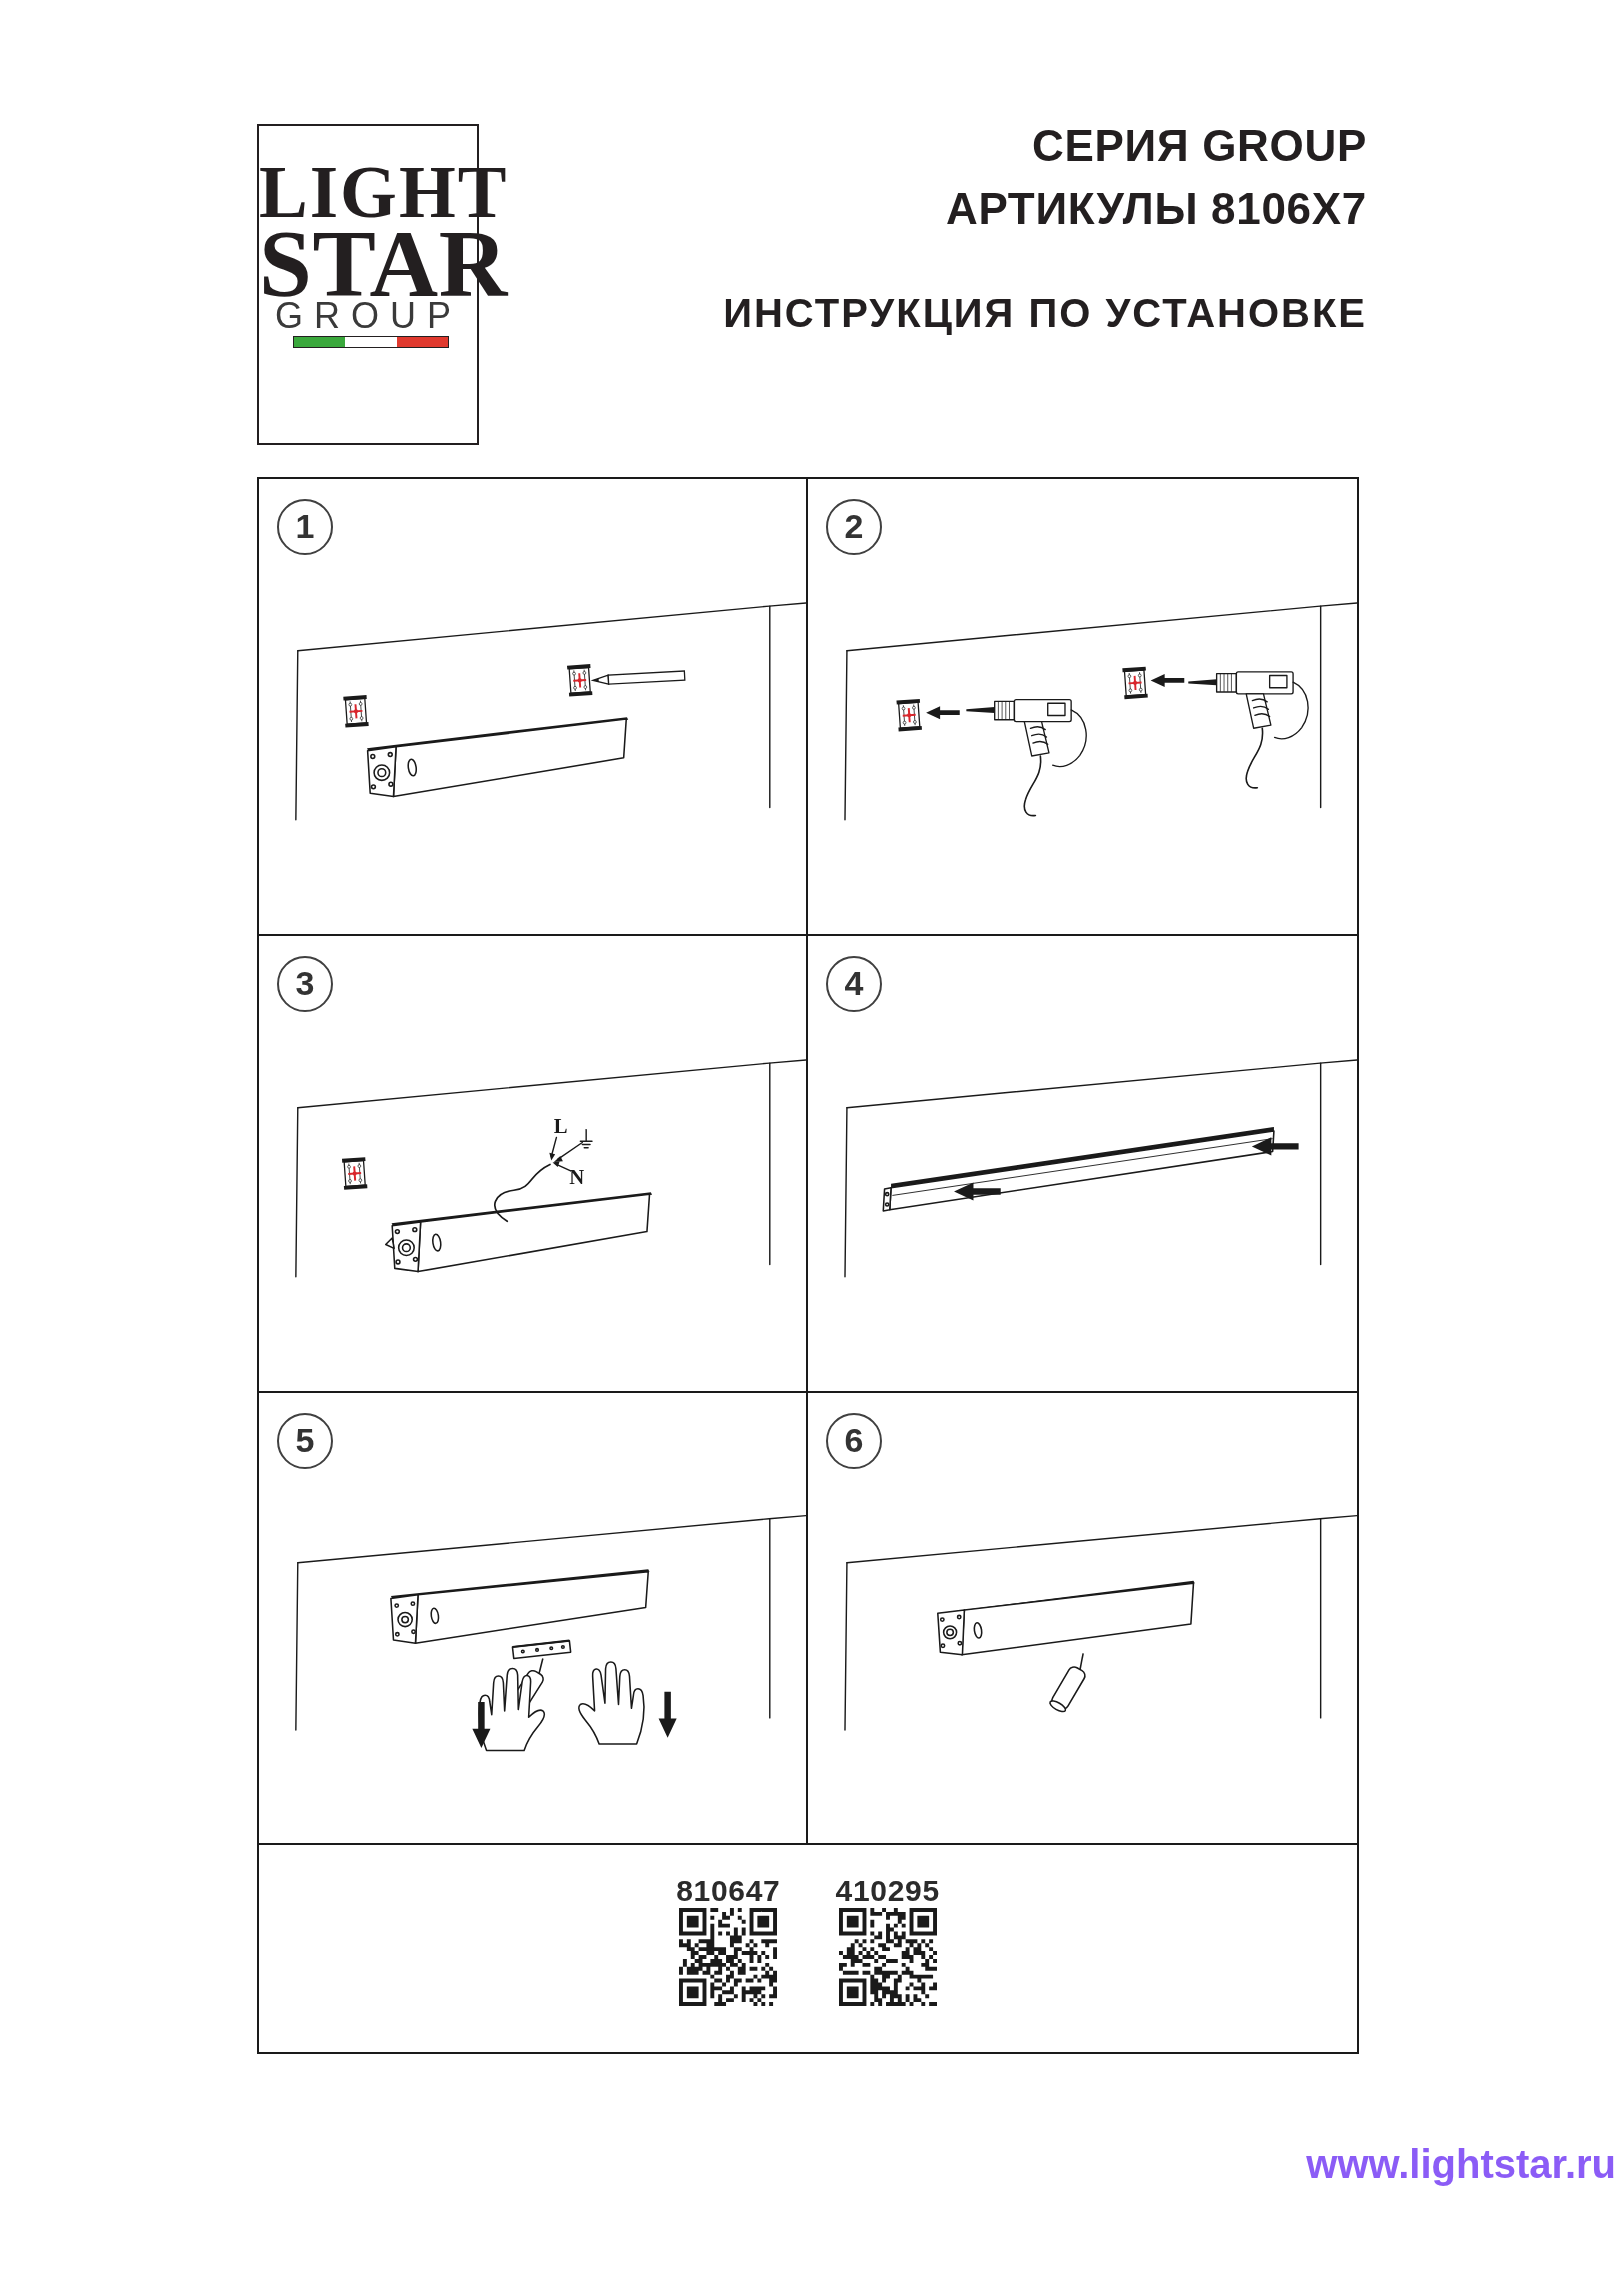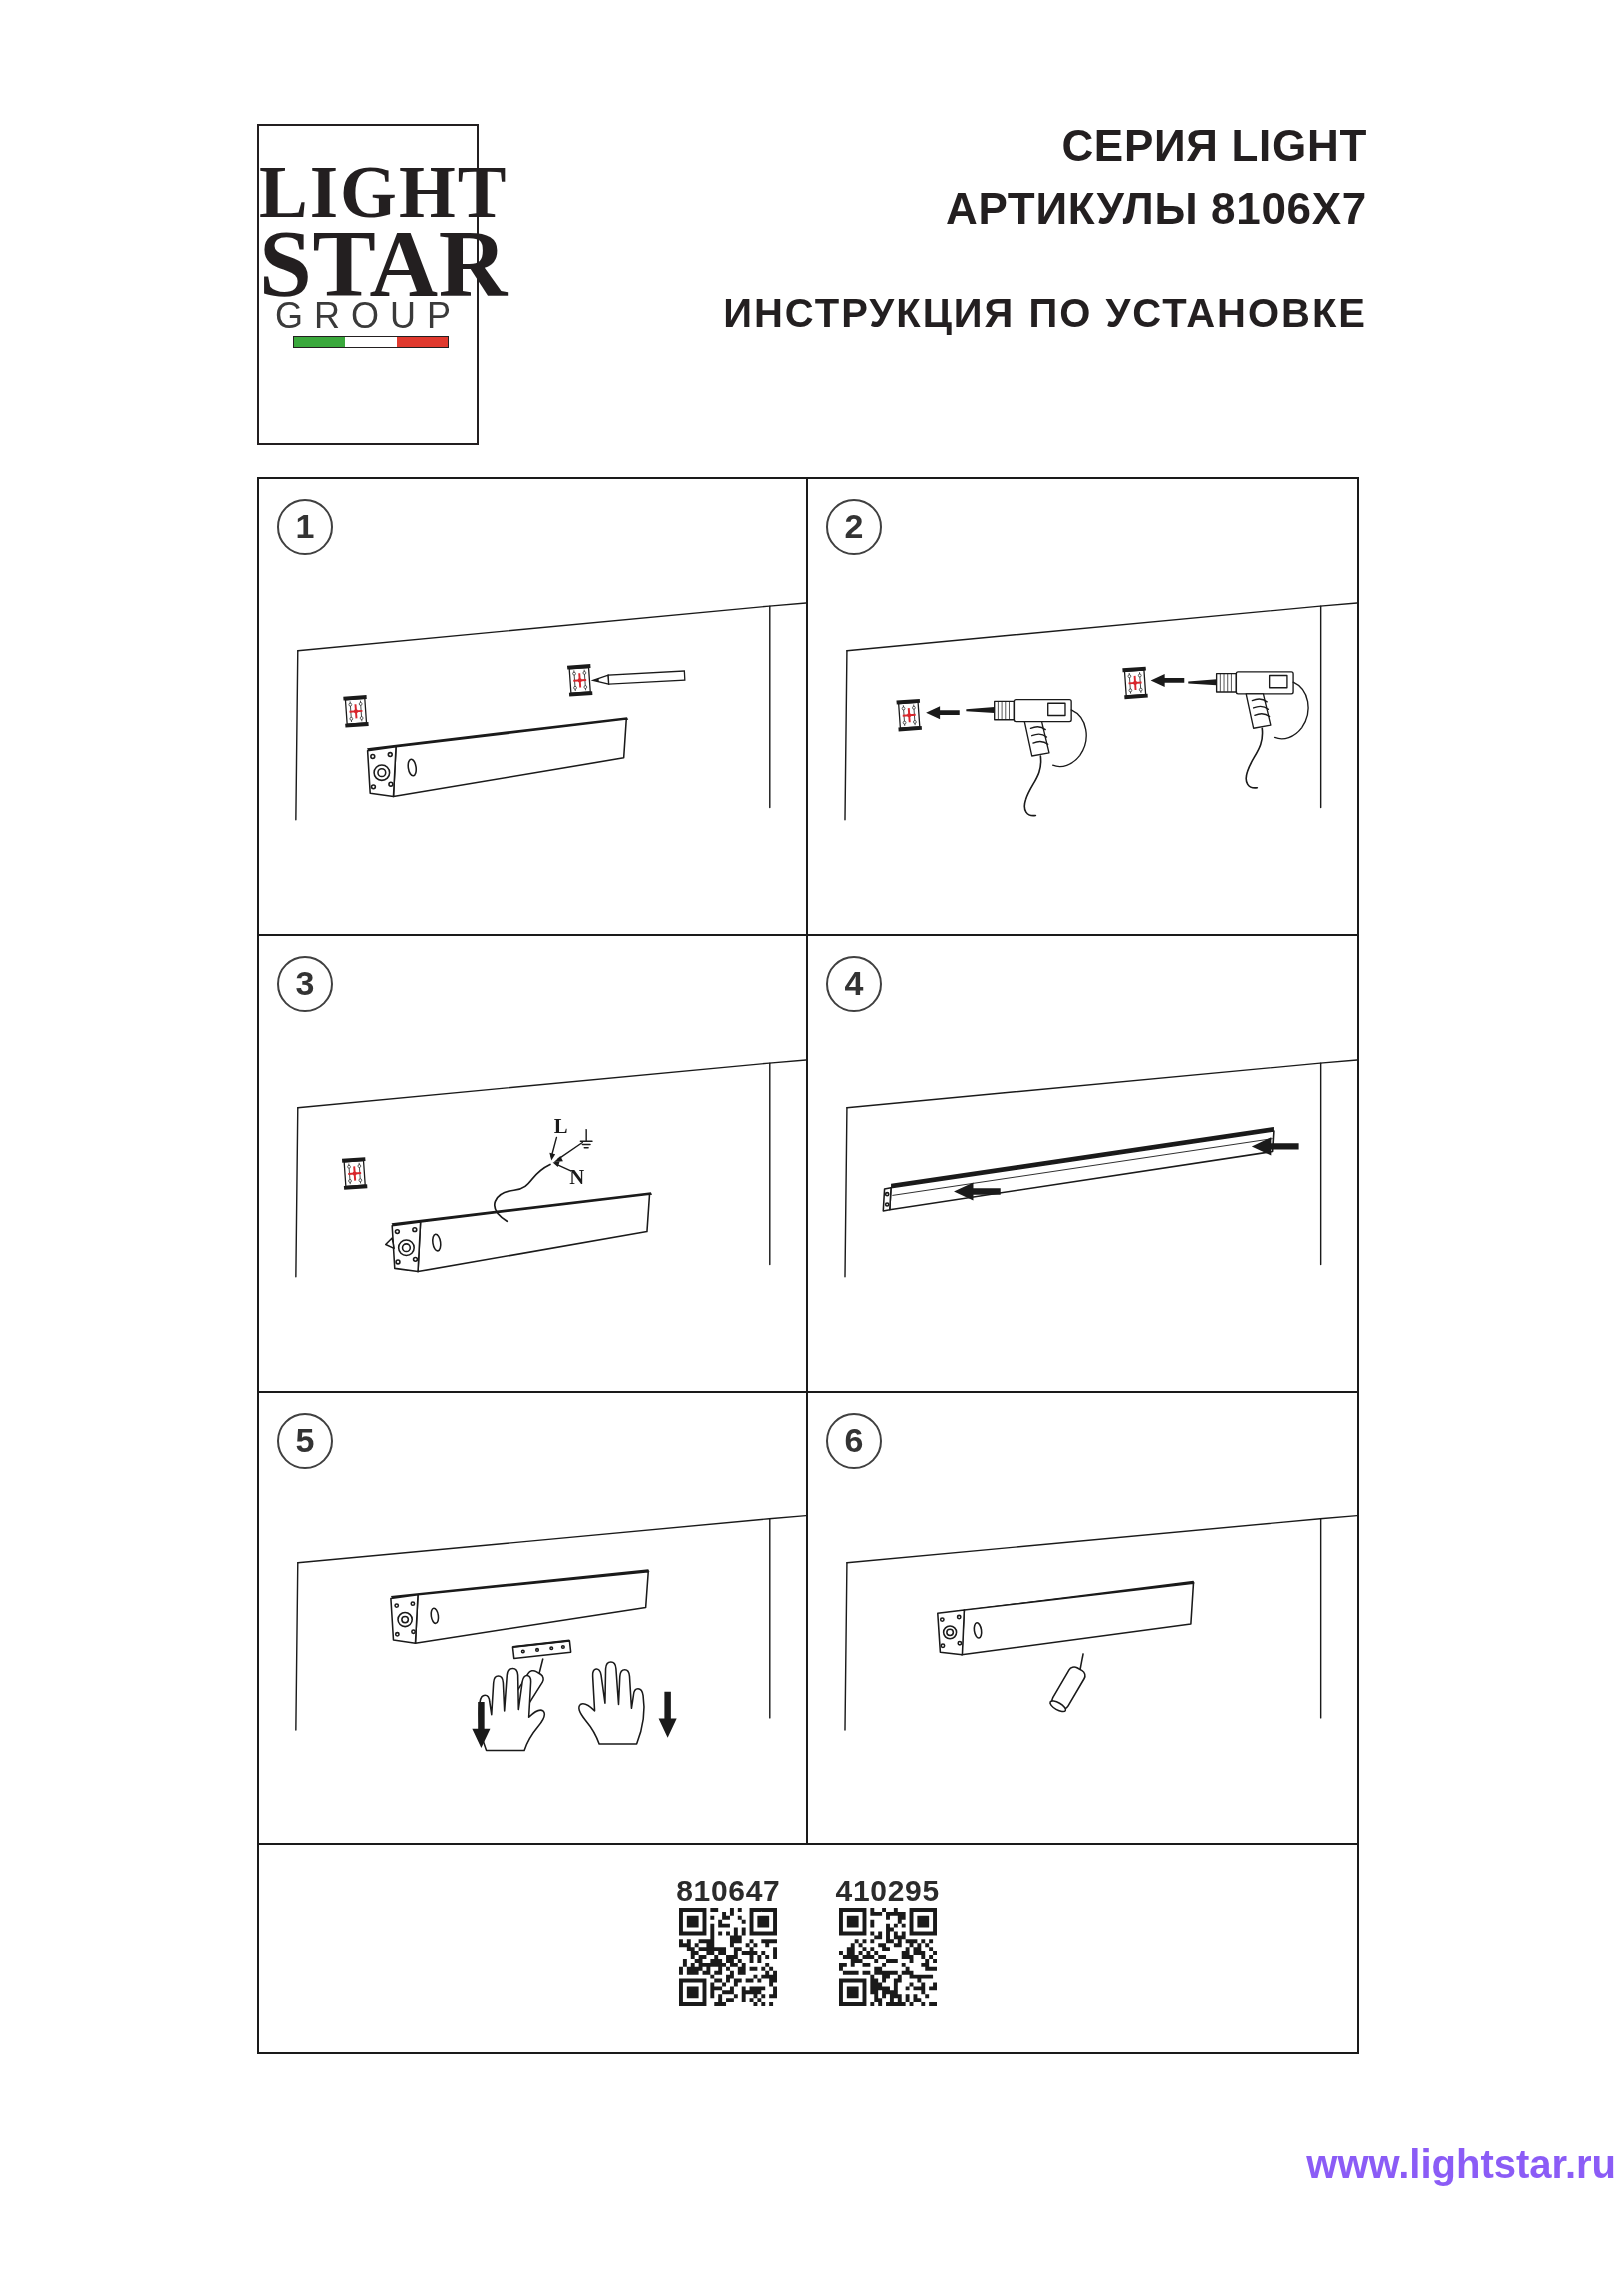--- a/index.html
+++ b/index.html
@@ -106,21 +106,21 @@
   <div class="logo-star">STAR</div>
   <div class="logo-group">GROUP</div>
   <div class="logo-flag">
     <span style="background:#3aa83c"></span>
     <span style="background:#ffffff"></span>
     <span style="background:#e0392e"></span>
   </div>
 </div>
 
 <div class="header-block">
-  <div class="hdr-title">СЕРИЯ LIGHT</div>
+  <div class="hdr-title">СЕРИЯ GROUP</div>
   <div class="hdr-title">АРТИКУЛЫ 8106X7</div>
   <div class="hdr-instr first">ИНСТРУКЦИЯ ПО УСТАНОВКЕ</div>
 </div>
 
 <div class="grid">
 
   <div class="panel bR bB">
     <div class="badge">
         <span>1</span>
       </div>

